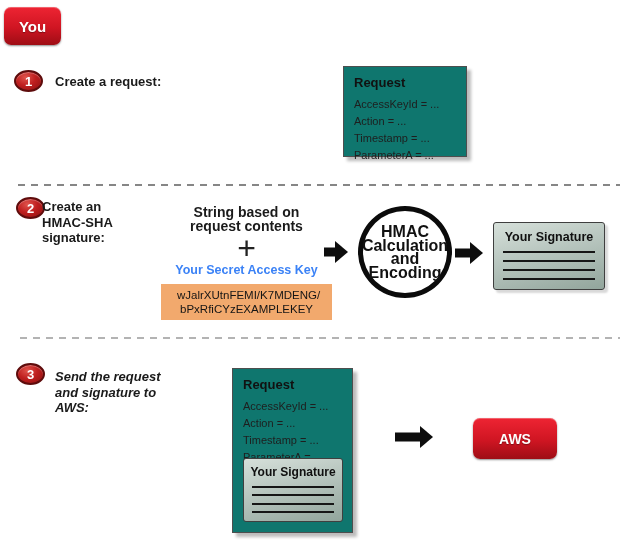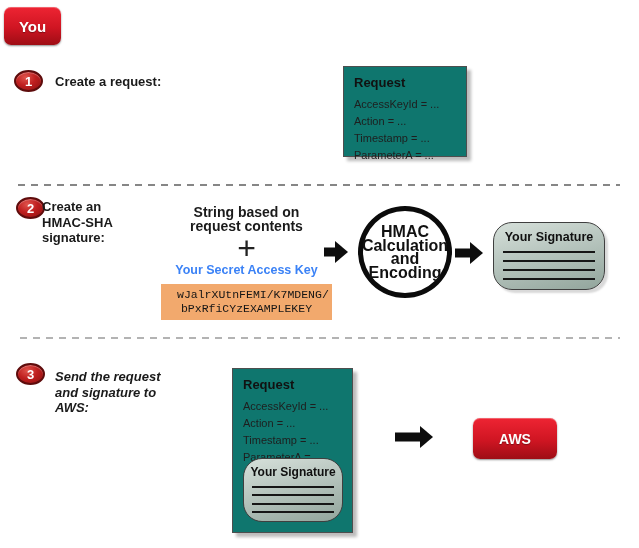--- a/index.html
+++ b/index.html
@@ -50,21 +50,21 @@
   .doc-title { font-weight:bold; font-size:13px; margin-bottom:6px; color:#111; }
   .doc-field { font-size:11px; line-height:17px; color:#1e1e1e; }
 
   
   .hmac-col { position:absolute; left:161px; top:205px; width:171px; text-align:center; }
   .string-label { font-weight:bold; font-size:14px; line-height:14px; color:#1a1a1a; }
   .plus-sign { font-size:32px; line-height:24px; font-weight:400; color:#222; margin-top:3px; }
   .secret-label { font-weight:bold; font-size:12.5px; margin-top:3px; color:#3b82f6; }
   .key-box {
     margin-top:7px; background:#f2a96d; padding:4px 16px;
-    font-size:11.5px; line-height:14px; color:#151515;font-family:Liberation Mono, monospace;
+    font-size:11.5px; line-height:14px; color:#151515;
   }
 
   
   .arrow { position:absolute; }
   .arrow .shaft {
     position:absolute; left:0; top:50%; transform:translateY(-50%);
     height:9px; background:#0d0d0d;
   }
   .arrow .head {
     position:absolute; right:0; top:50%; transform:translateY(-50%);
@@ -80,21 +80,21 @@
   .hmac-circle {
     position:absolute; left:358px; top:206px; width:94px; height:92px;
     border:5px solid #0b0b0b; border-radius:50%; background:#fff;
     display:flex; align-items:center; justify-content:center; text-align:center;
     font-weight:bold; font-size:16px; line-height:13.5px; color:#111;
   }
 
   
   .sig-box {
     background:linear-gradient(165deg,#d6e0da 0%,#b7c5be 45%,#92a59c 100%);
-    border:1px solid #3f3f3f; border-radius:19px; text-align:center;
+    border:1px solid #3f3f3f; border-radius:3px; text-align:center;
   }
   .sig-box-2 { position:absolute; left:493px; top:222px; width:112px; height:68px;
     box-shadow:3px 3px 2px #d9d9d9; }
   .sig-title { font-weight:bold; font-size:12.5px; padding-top:7px; color:#101010; }
   .sig-line { height:0; border-top:2px solid #161616; margin:7px auto 0; width:84%; }
   .sig-box-nested { position:absolute; left:10px; top:89px; width:100px; height:64px; }
   .sig-box-nested .sig-title { font-size:12px; padding-top:6px; }
   .sig-box-nested .sig-line { margin-top:6.5px; }
 </style>
 </head>

